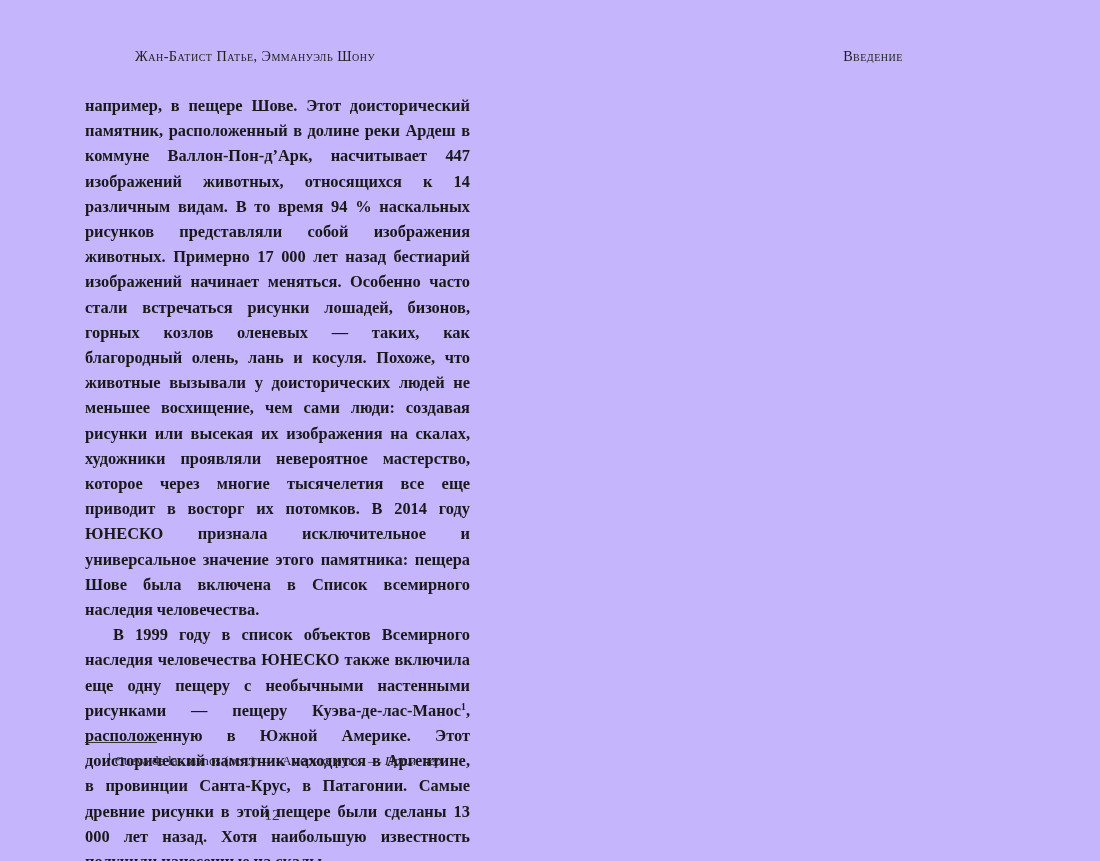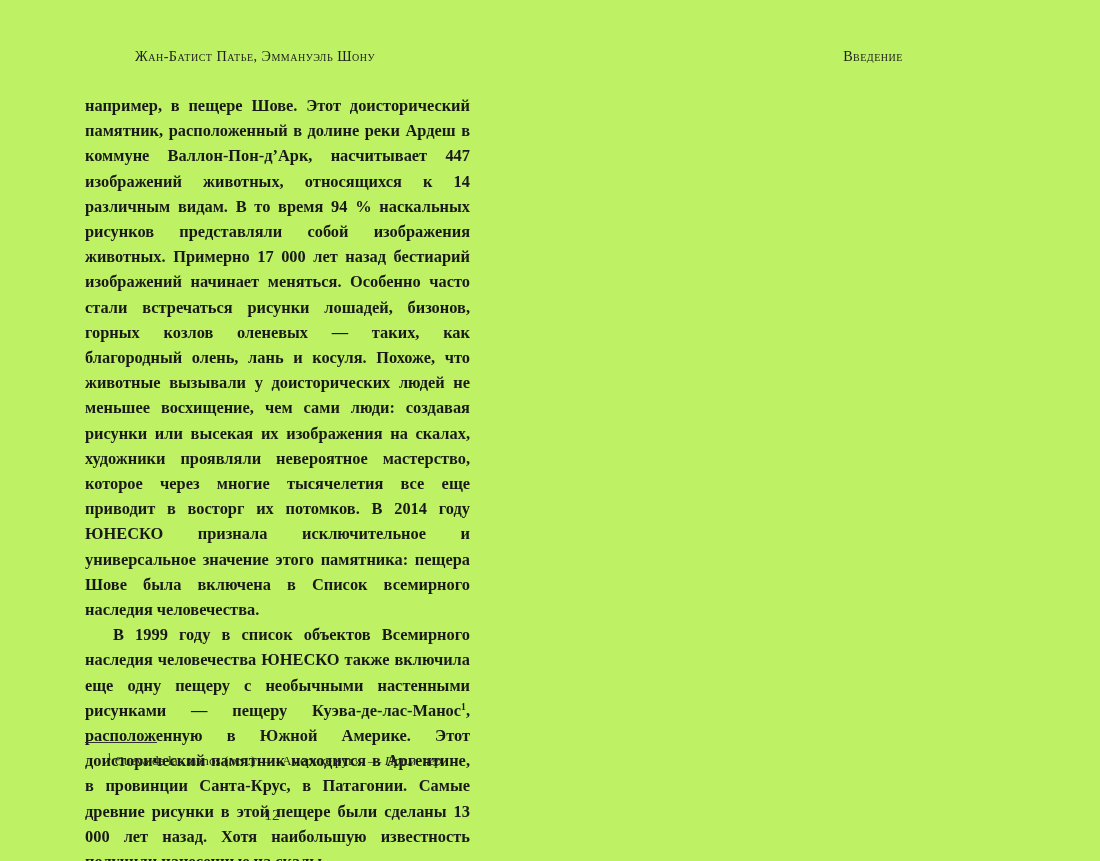--- a/index.html
+++ b/index.html
@@ -14,21 +14,21 @@
     overflow: hidden;
     font-family: "Liberation Serif", "DejaVu Serif", serif;
     color: #191919;
     -webkit-font-smoothing: antialiased;
   }
 
   .spread {
     position: relative;
     width: 1100px;
     height: 861px;
-    background: #bef264;
+    background: #c4b5fd;
   }
 
   
   .page {
     position: absolute;
     top: 0;
     height: 861px;
     width: 550px;
   }
   .page-left  { left: 0; }

